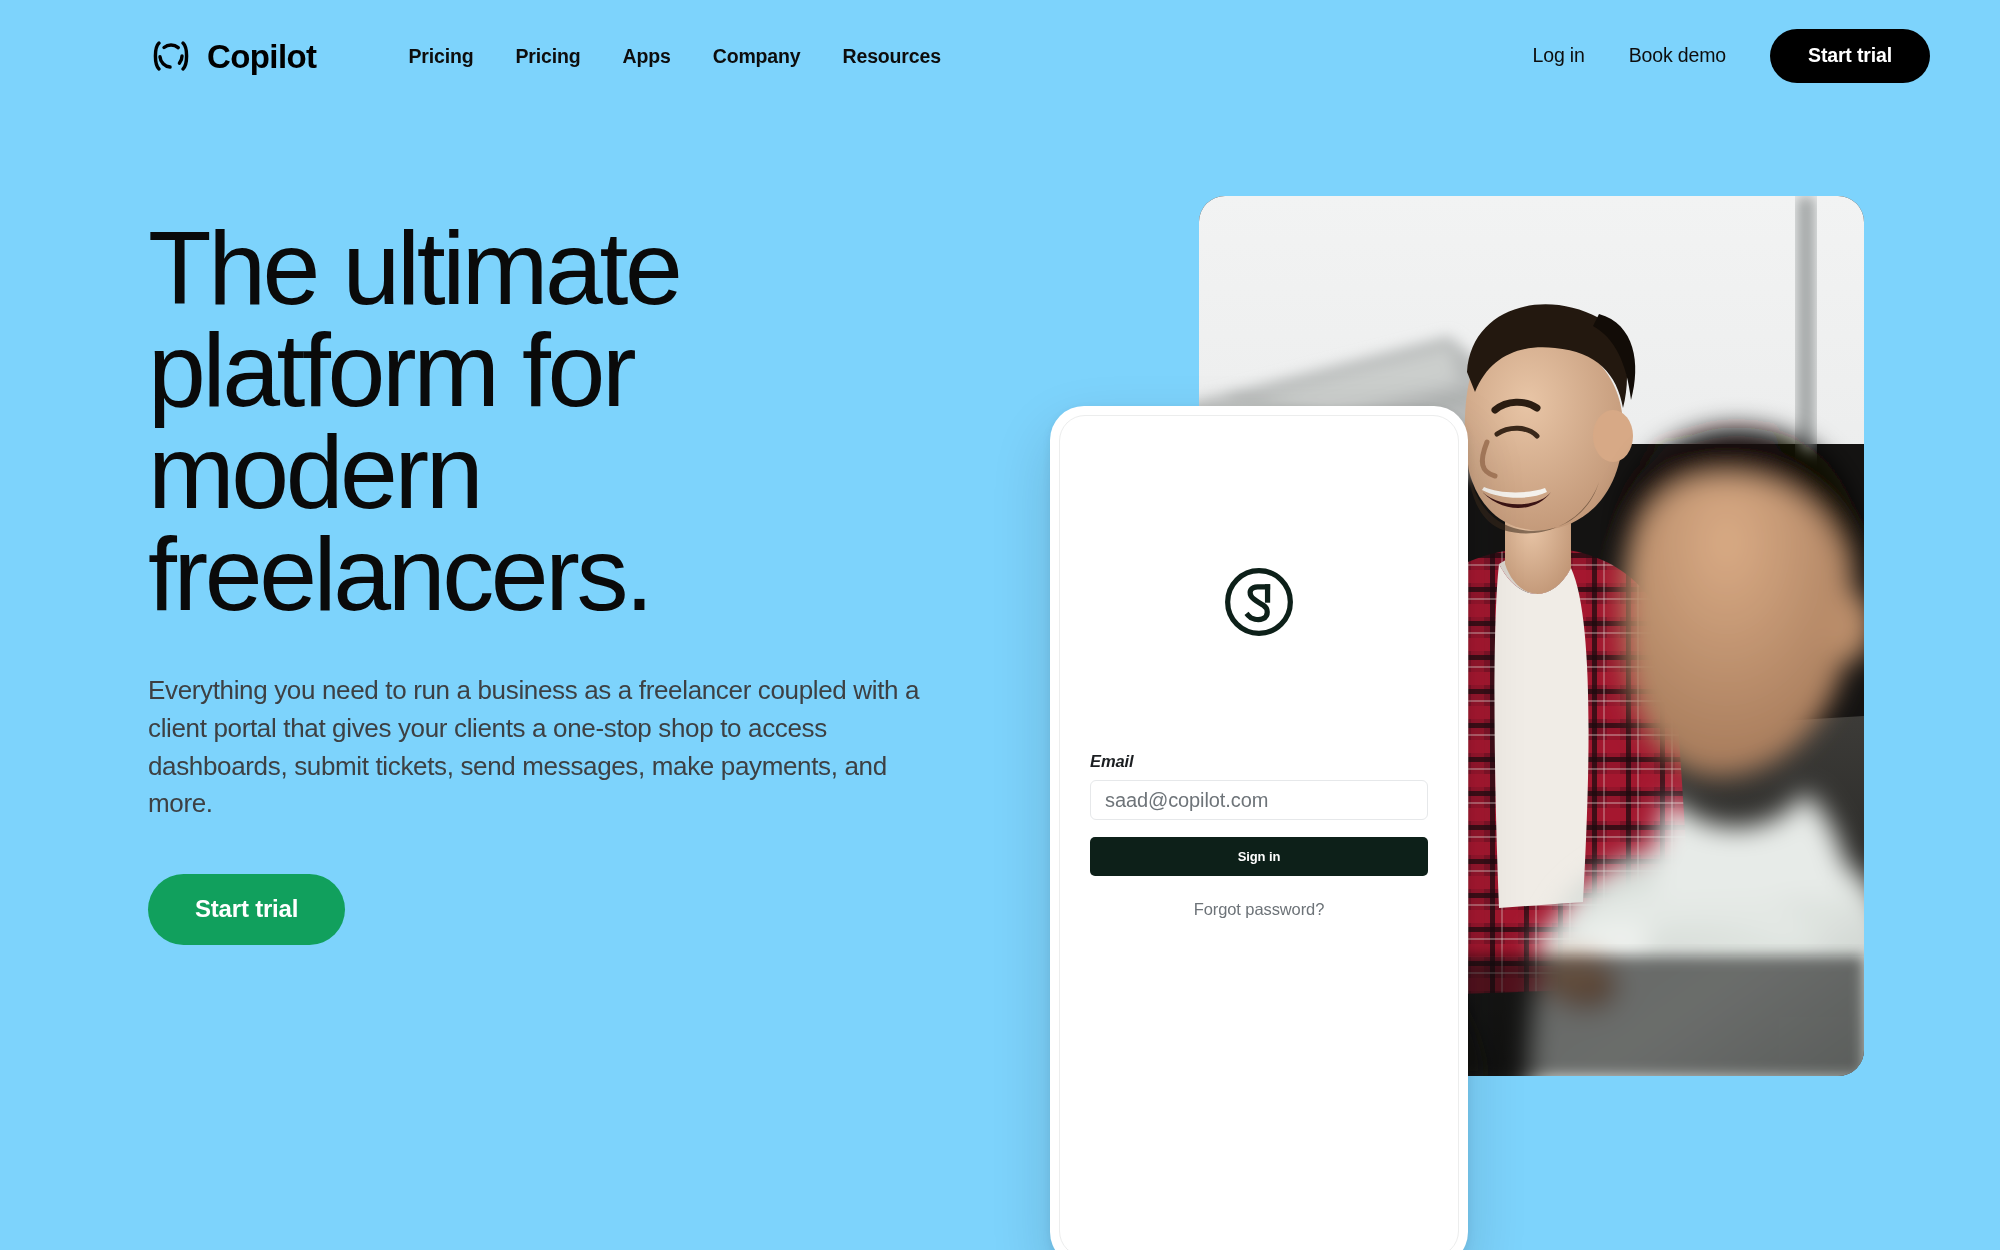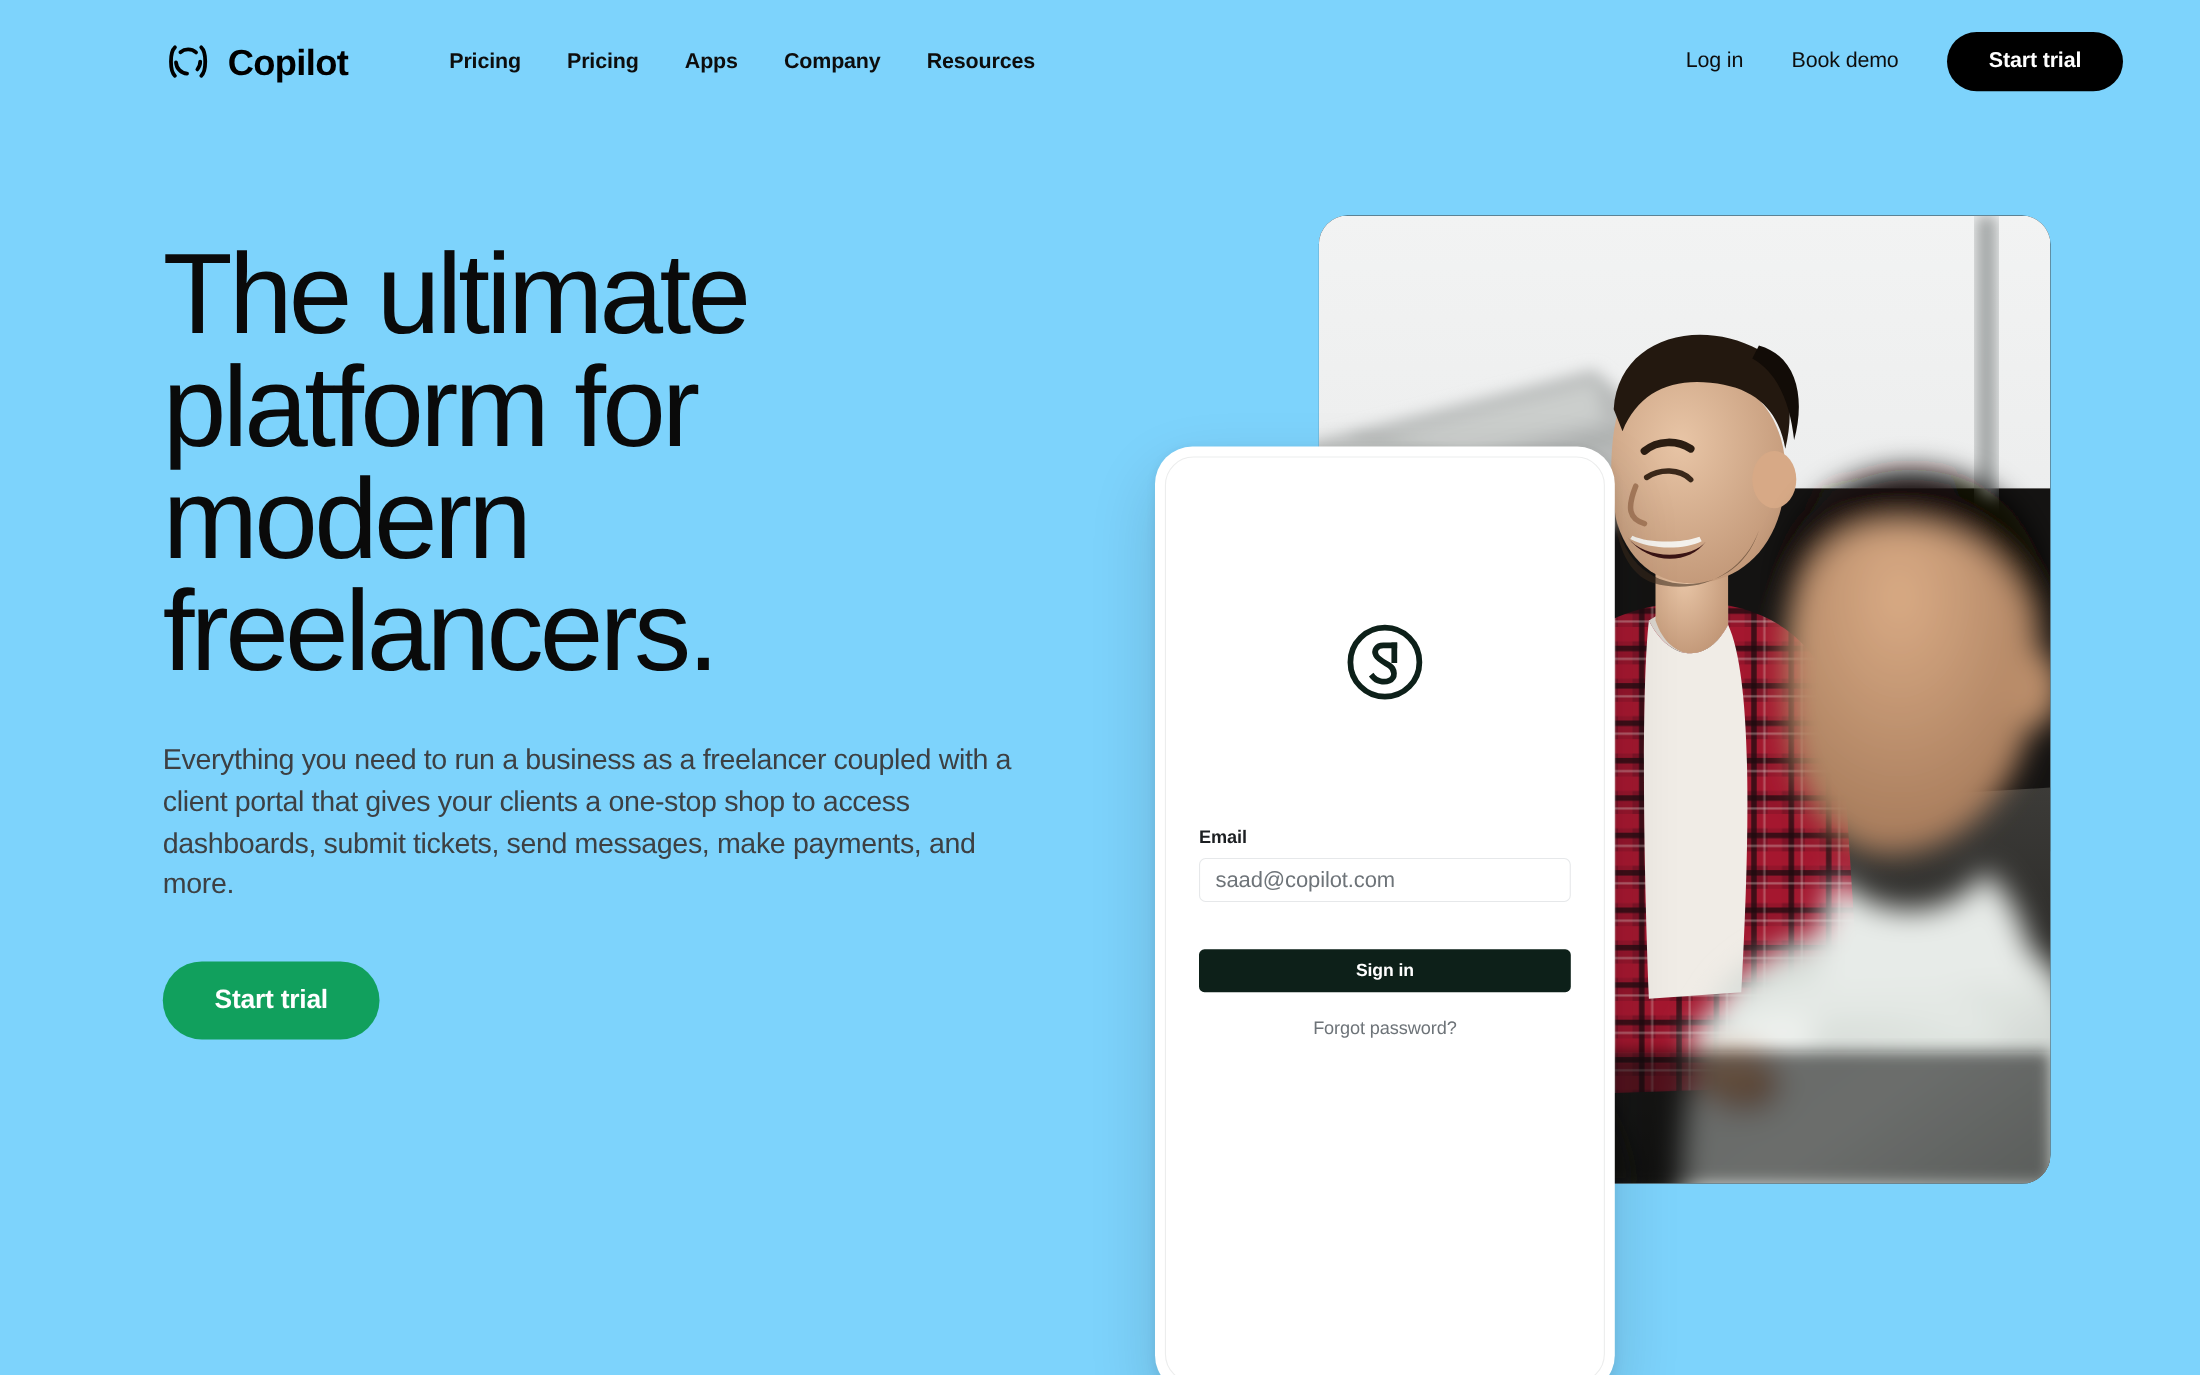--- a/index.html
+++ b/index.html
@@ -181,20 +181,21 @@
     left: 30px;
     right: 30px;
   }
   .field-label {
     font-size: 16.5px;
     font-weight: 700;
     color: #1c1f22;
     letter-spacing: -0.1px;
     margin-bottom: 9px;
     display: block;
+    font-style: italic;
   }
   .field-input {
     width: 100%;
     height: 40px;
     border: 1px solid #e6e8ea;
     border-radius: 6px;
     background: #ffffff;
     padding: 0 14px;
     font-family: inherit;
     font-size: 20px;
@@ -212,26 +213,26 @@
     gap: 5.5px;
   }
   .pw-dots i {
     width: 6px; height: 6px;
     border-radius: 50%;
     background: #5d6368;
     display: block;
   }
 
   .btn-signin {
-    margin-top: 43px;
+    margin-top: 17px;
     width: 100%;
     height: 39px;
     background: #0d2019;
     color: #ffffff;
-    font-size: 16px;
+    font-size: 13px;
     font-weight: 600;
     letter-spacing: -0.1px;
     border: none;
     border-radius: 5px;
     cursor: pointer;
     font-family: inherit;
   }
   .forgot-link {
     display: block;
     text-align: center;

